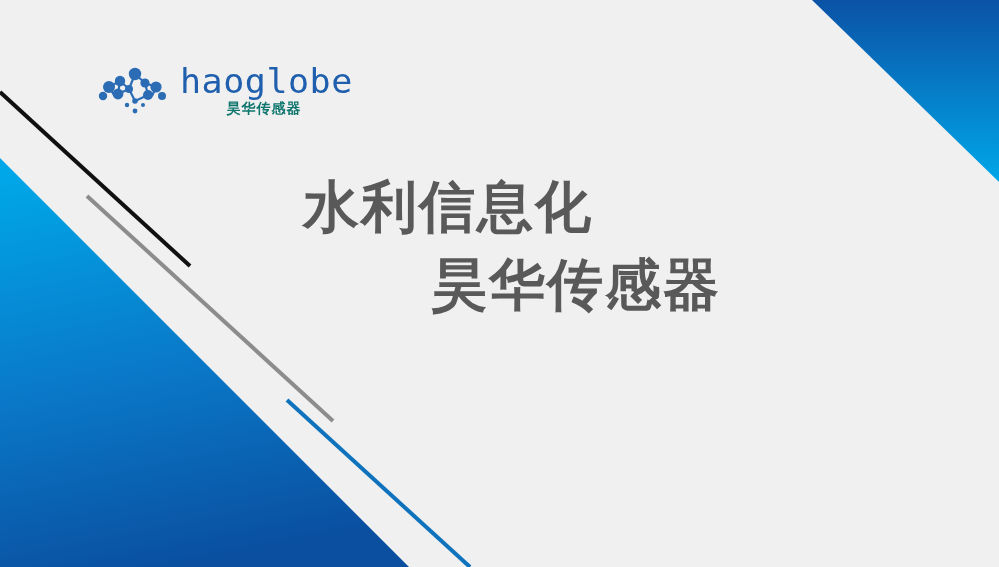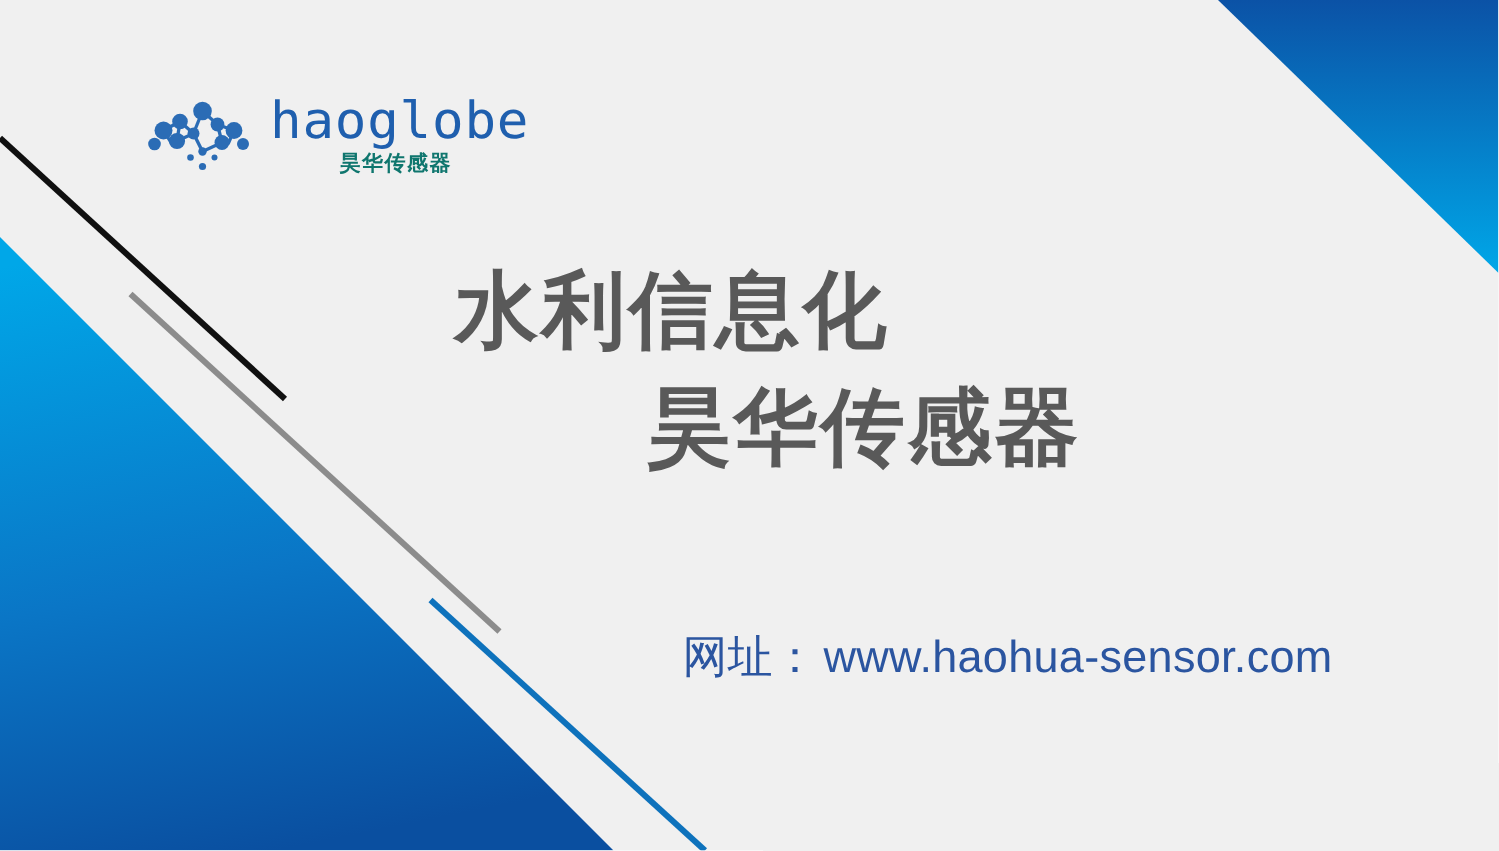--- a/index.html
+++ b/index.html
@@ -180,18 +180,14 @@
       <div id="logo-wordmark">haoglobe</div>
       <div id="logo-subtext">昊华传感器</div>
     </div>
   </div>
 
   <div id="headline">
     <div class="headline-line">水利信息化</div>
     <div class="headline-line indent">昊华传感器</div>
   </div>
 
-  <div id="url-block">
-    <span id="url-label">网址：</span>
-    <span id="url-value">www.haohua-sensor.com</span>
-  </div>
 
 </div>
 
 </body></html>

